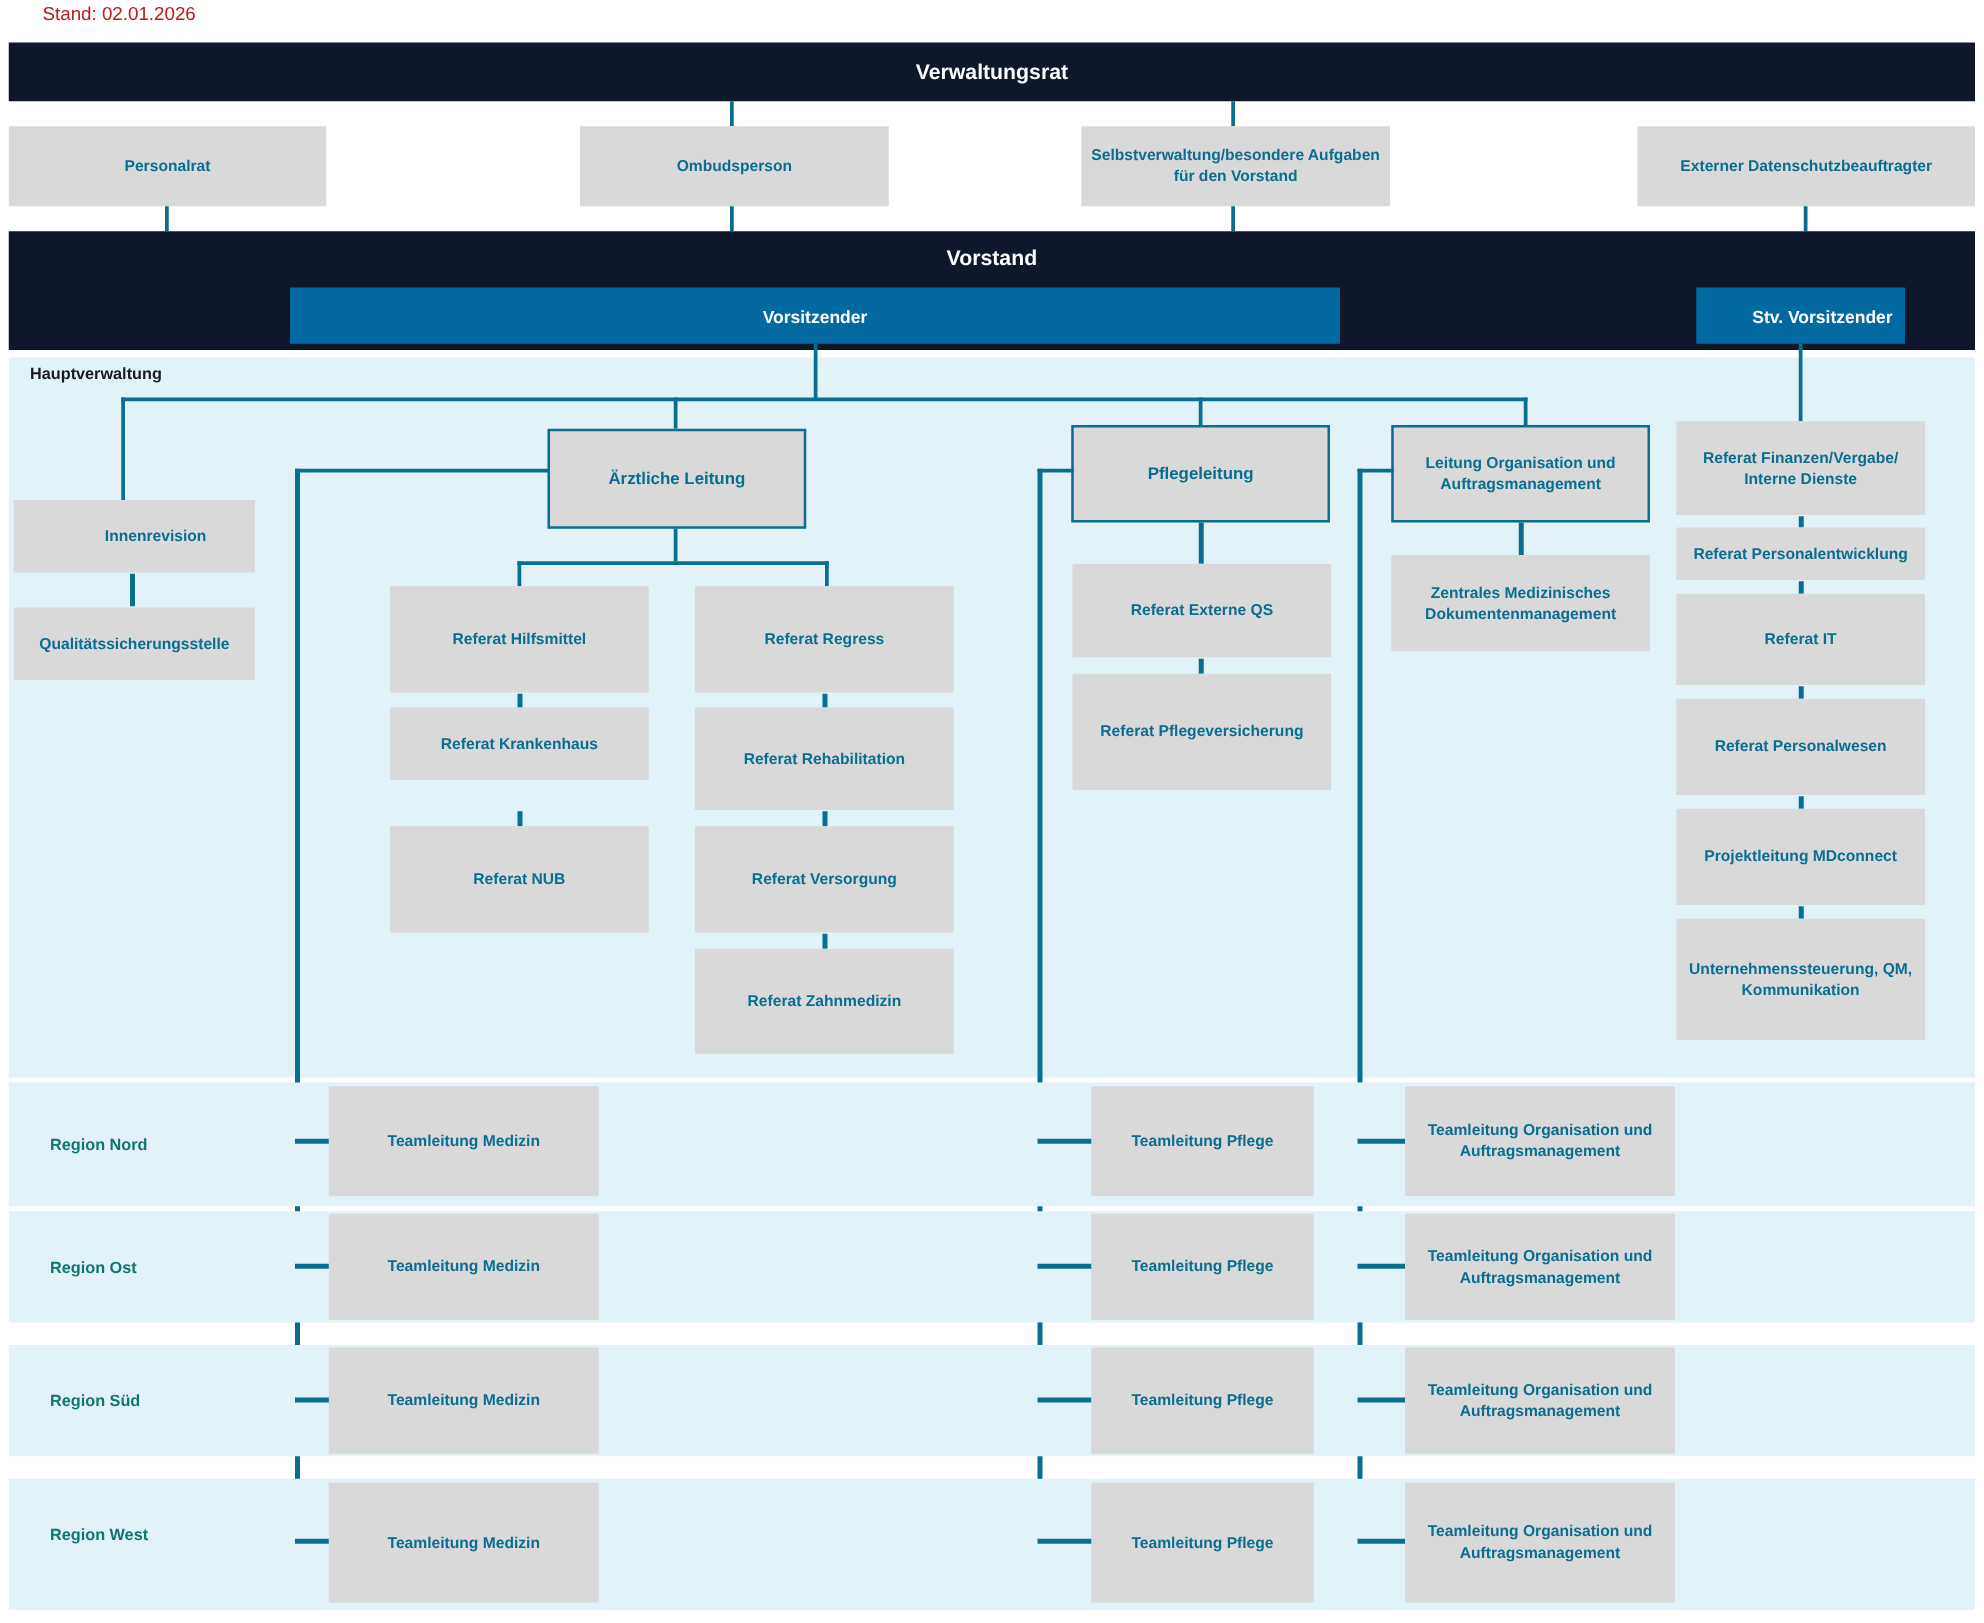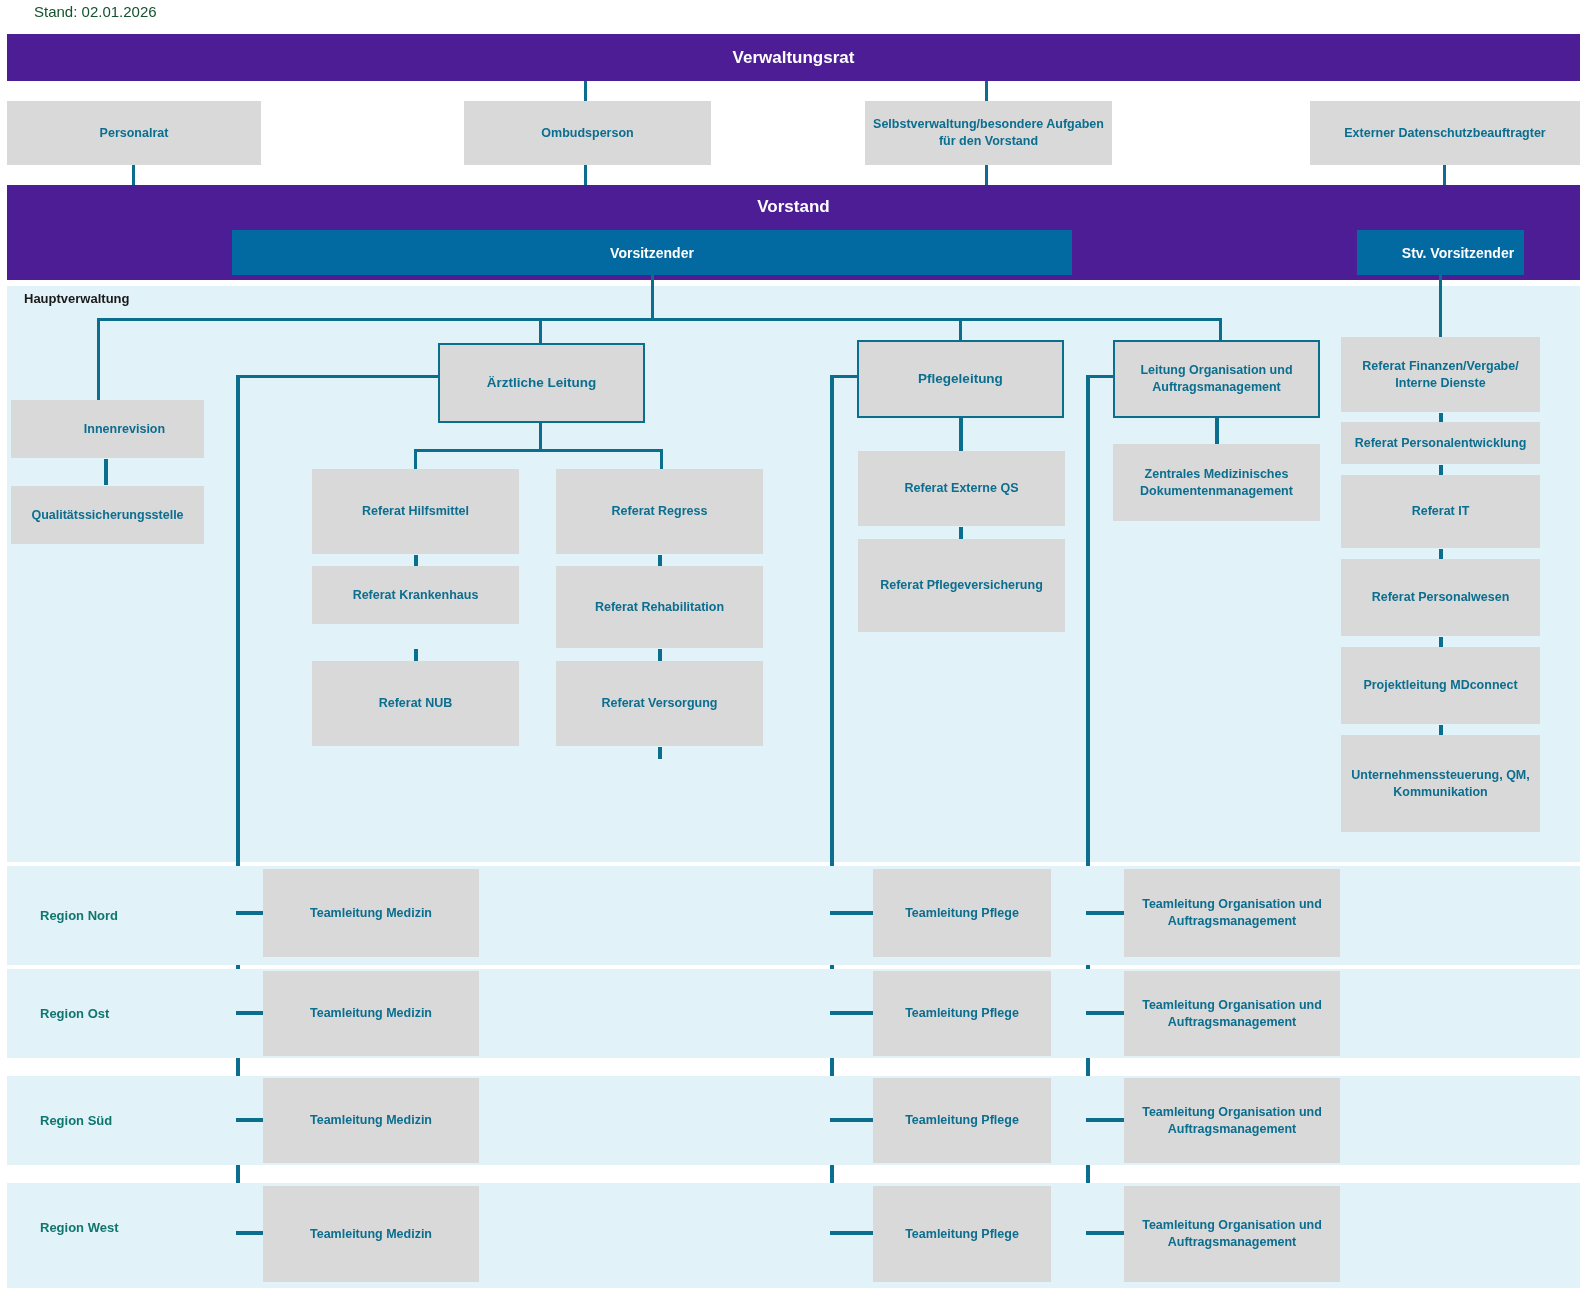--- a/index.html
+++ b/index.html
@@ -9,21 +9,21 @@
     font-family:"Liberation Sans", sans-serif;
     overflow:hidden;
   }
   #root{position:relative;width:1587px;height:1298px;}
 
   
   .abs{position:absolute;box-sizing:border-box;}
 
   
   .band{
-    background:#4c1d95;
+    background:#0f172a;
     color:#ffffff;
     font-weight:bold;
     display:flex;align-items:center;justify-content:center;
     font-size:17px;
   }
   .band-label{
     position:absolute;left:0;right:0;text-align:center;
   }
 
   
@@ -66,21 +66,21 @@
   }
 
   
   .ln{background:#0b6e8f;}
   .vl{width:3px;}
   .hl{height:3px;}
 
   
   .stand{
     position:absolute;
-    font-size:15px;color:#14532d;
+    font-size:15px;color:#b91c1c;
     left:34px;top:3px;
   }
 </style>
 </head>
 <body>
 
 <div id="root">
 
   <div class="stand">Stand: 02.01.2026</div>
 
@@ -174,20 +174,23 @@
   </div>
   <div class="abs ln vl" style="left:658px;top:555px;width:4px;height:11px;"></div>
   <div class="abs node" style="left:556px;top:566px;width:207px;height:82px;">
     <span>Referat Rehabilitation</span>
   </div>
   <div class="abs ln vl" style="left:658px;top:649px;width:4px;height:12px;"></div>
   <div class="abs node" style="left:556px;top:661px;width:207px;height:85px;">
     <span>Referat Versorgung</span>
   </div>
   <div class="abs ln vl" style="left:658px;top:747px;width:4px;height:12px;"></div>
+  <div class="abs node" style="left:556px;top:759px;width:207px;height:84px;">
+    <span>Referat Zahnmedizin</span>
+  </div>
 
   <div class="abs node bordered" style="left:857px;top:340px;width:207px;height:78px;font-size:13.5px;">
     <span>Pflegeleitung</span>
   </div>
 
   <div class="abs ln hl" style="left:830px;top:375px;width:29px;height:3px;"></div>
   <div class="abs ln vl" style="left:830px;top:375px;width:4px;height:859px;"></div>
 
   <div class="abs ln vl" style="left:959px;top:418px;width:4px;height:33px;"></div>
   <div class="abs node" style="left:858px;top:451px;width:207px;height:75px;">

